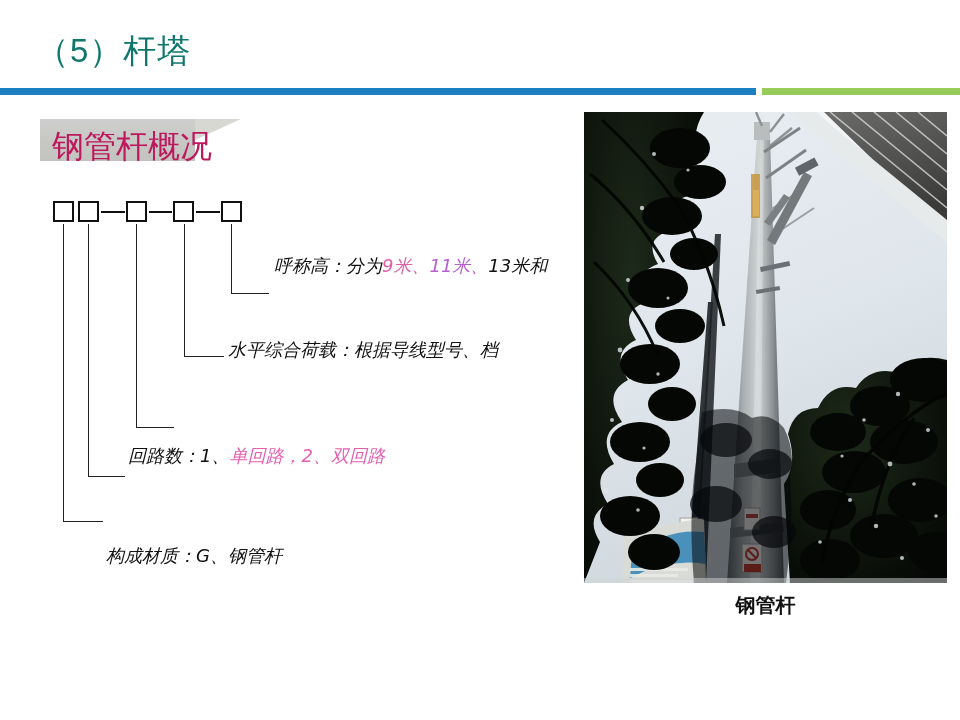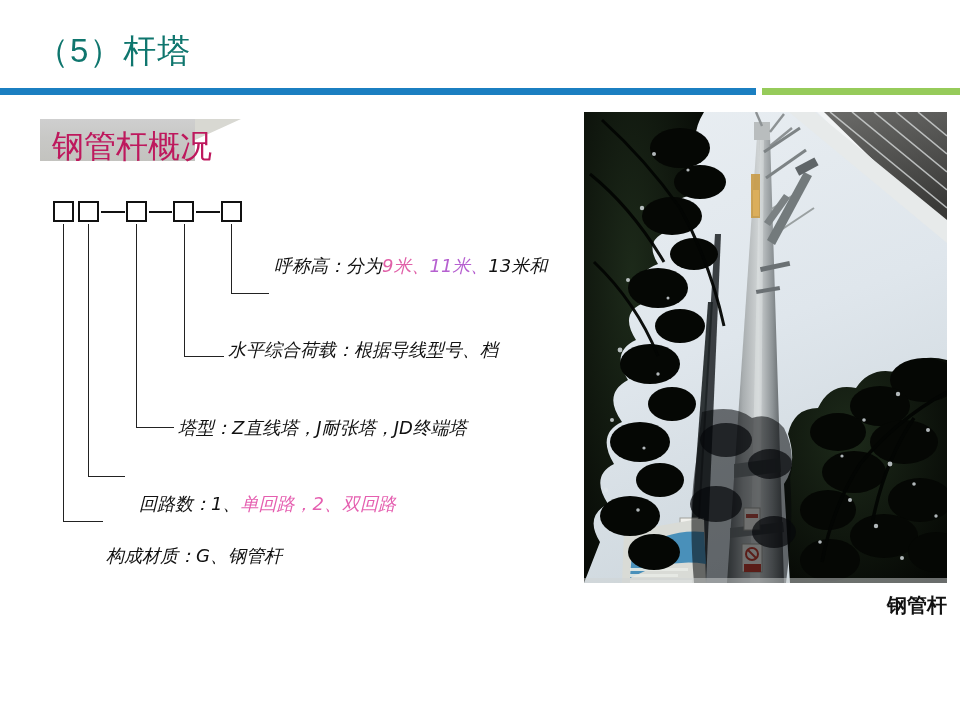--- a/index.html
+++ b/index.html
@@ -76,21 +76,21 @@
   .note .magenta{color:#e55fb0;}
 
   
   .photo{
     position:absolute;left:584px;top:112px;width:363px;height:471px;
     overflow:hidden;background:#0a0d09;
   }
   .photo svg{display:block;}
   .caption{
     position:absolute;left:584px;top:592px;width:363px;
-    text-align:right;
+    text-align:center;
     font-size:20px;font-weight:bold;color:#111;
     font-family:"DejaVu Sans","Liberation Sans",sans-serif;
   }
 </style>
 </head>
 <body>
 
 <div id="slide">
 
   <div class="title">（5）杆塔</div>
@@ -131,25 +131,22 @@
   <div class="note" style="left:274px;top:250px;">
     <div>
       <span>呼称高：分为</span><span class="pink">9米、</span><span class="violet">11米、</span><span>13米和</span>
     </div>
   </div>
 
   <div class="note" style="left:228px;top:334px;">
     <div>水平综合荷载：根据导线型号、档</div>
   </div>
 
-  <div class="note" style="left:178px;top:412px;">
-    <div>塔型：Z直线塔，J耐张塔，JD终端塔</div>
-  </div>
-
-  <div class="note" style="left:128px;top:488px;margin-left:11px;">
+
+  <div class="note" style="left:128px;top:440px;">
     <div>
       <span>回路数：1、</span><span class="magenta">单回路，2、双回路</span>
     </div>
   </div>
 
   <div class="note" style="left:106px;top:506px;margin-top:34px;">
     <div>构成材质：G、钢管杆</div>
   </div>
 
   <div class="photo">

